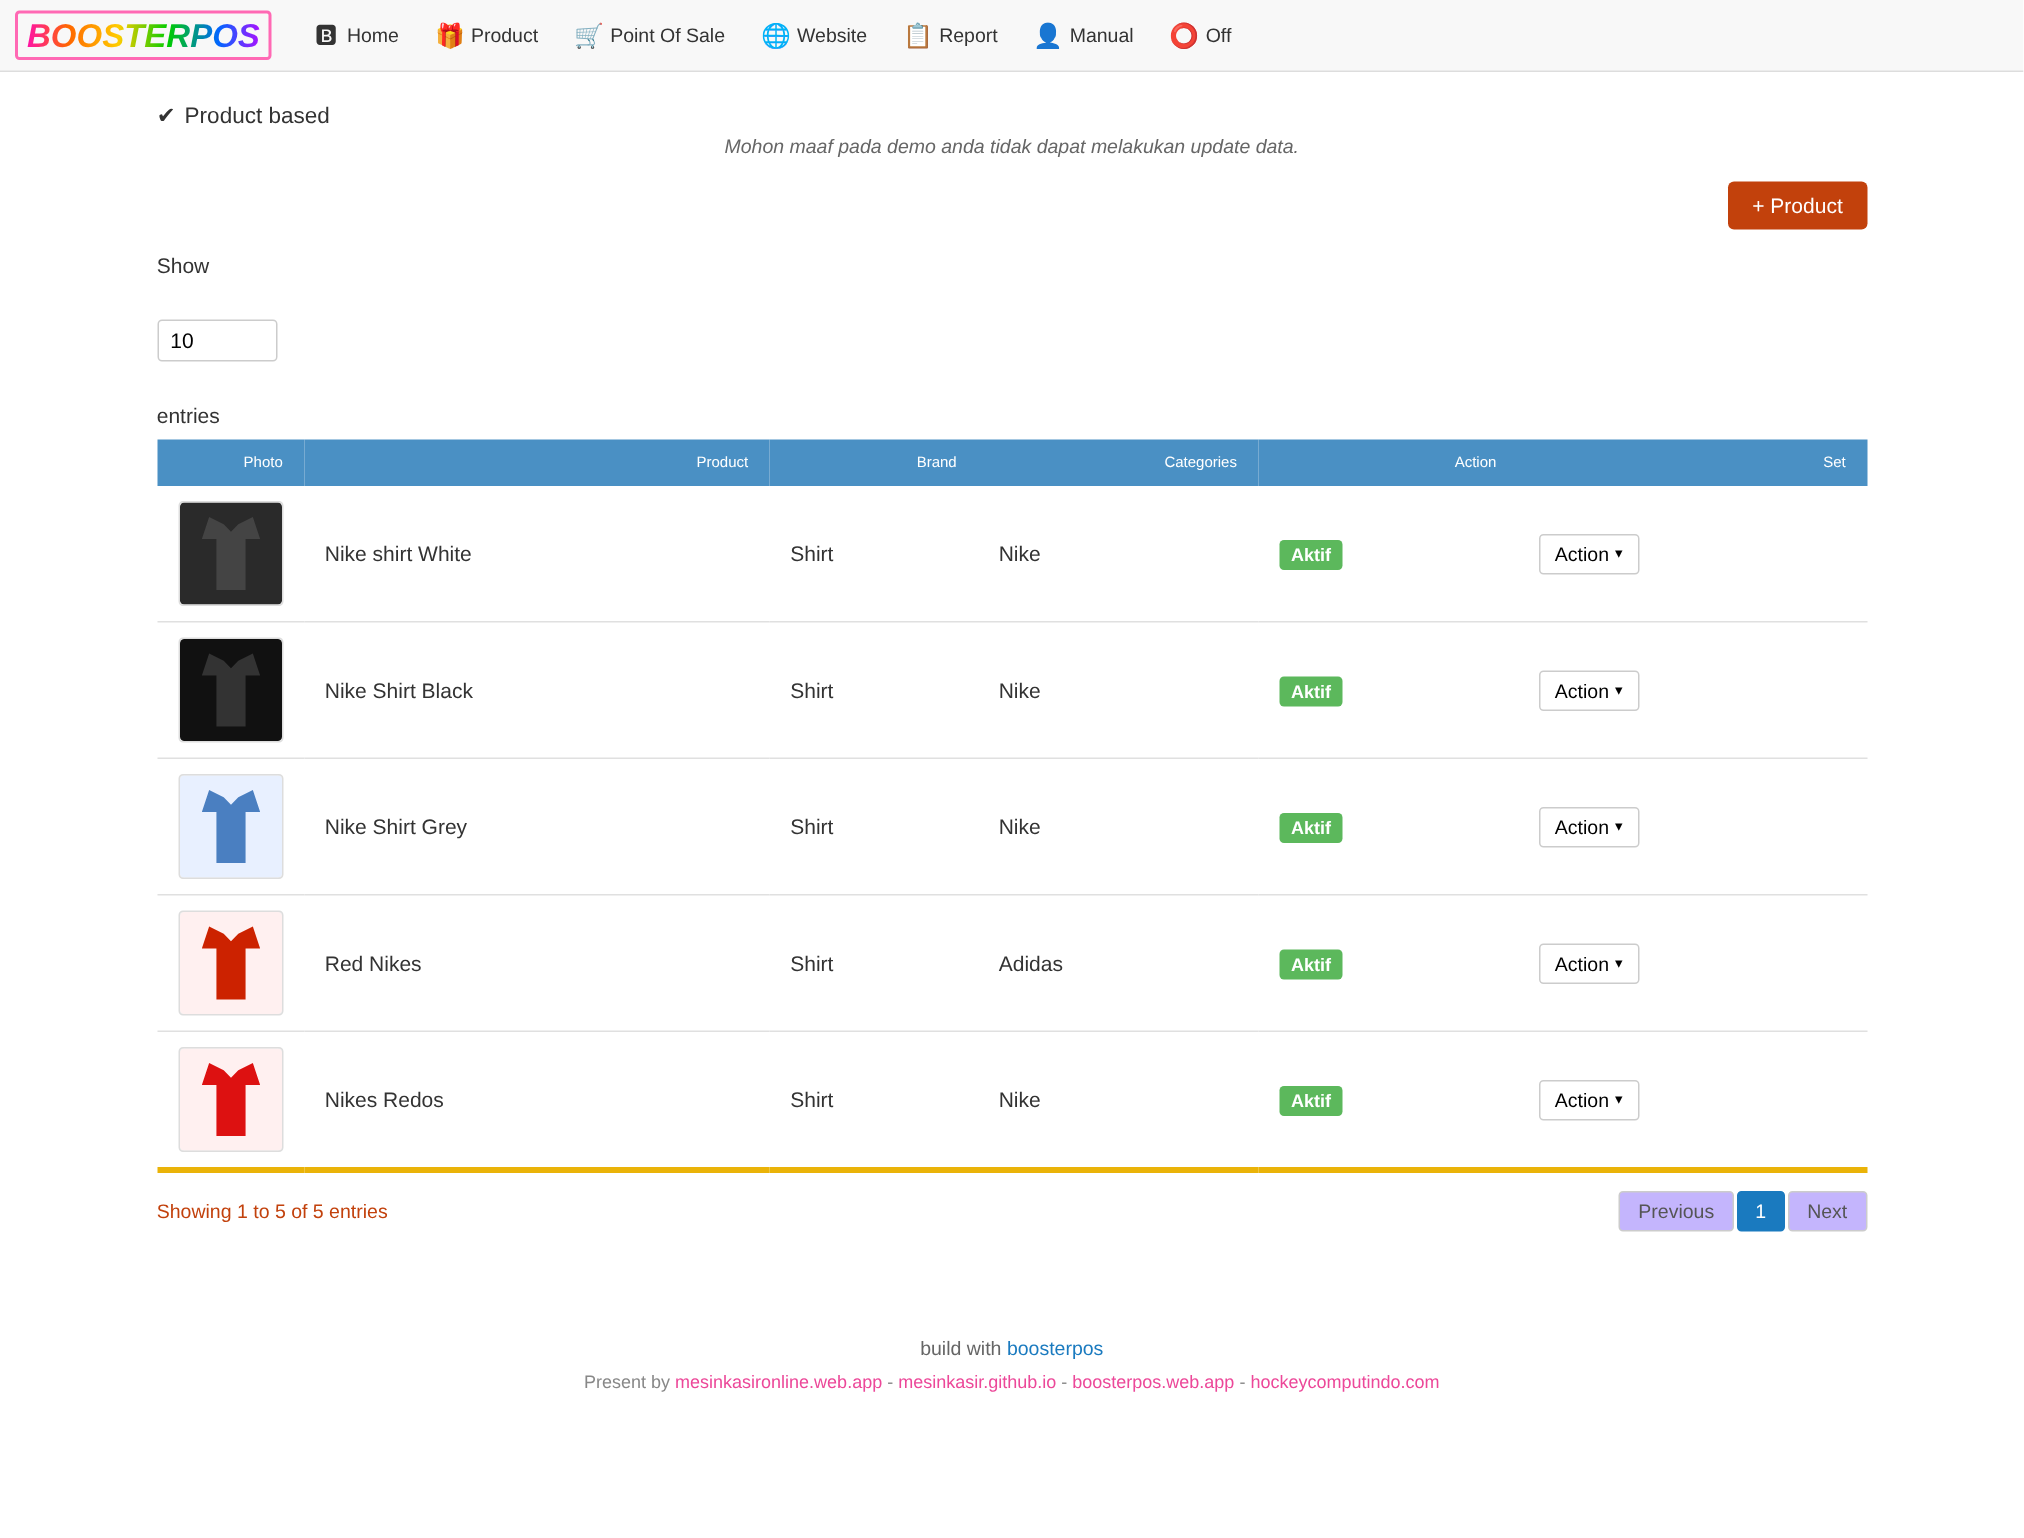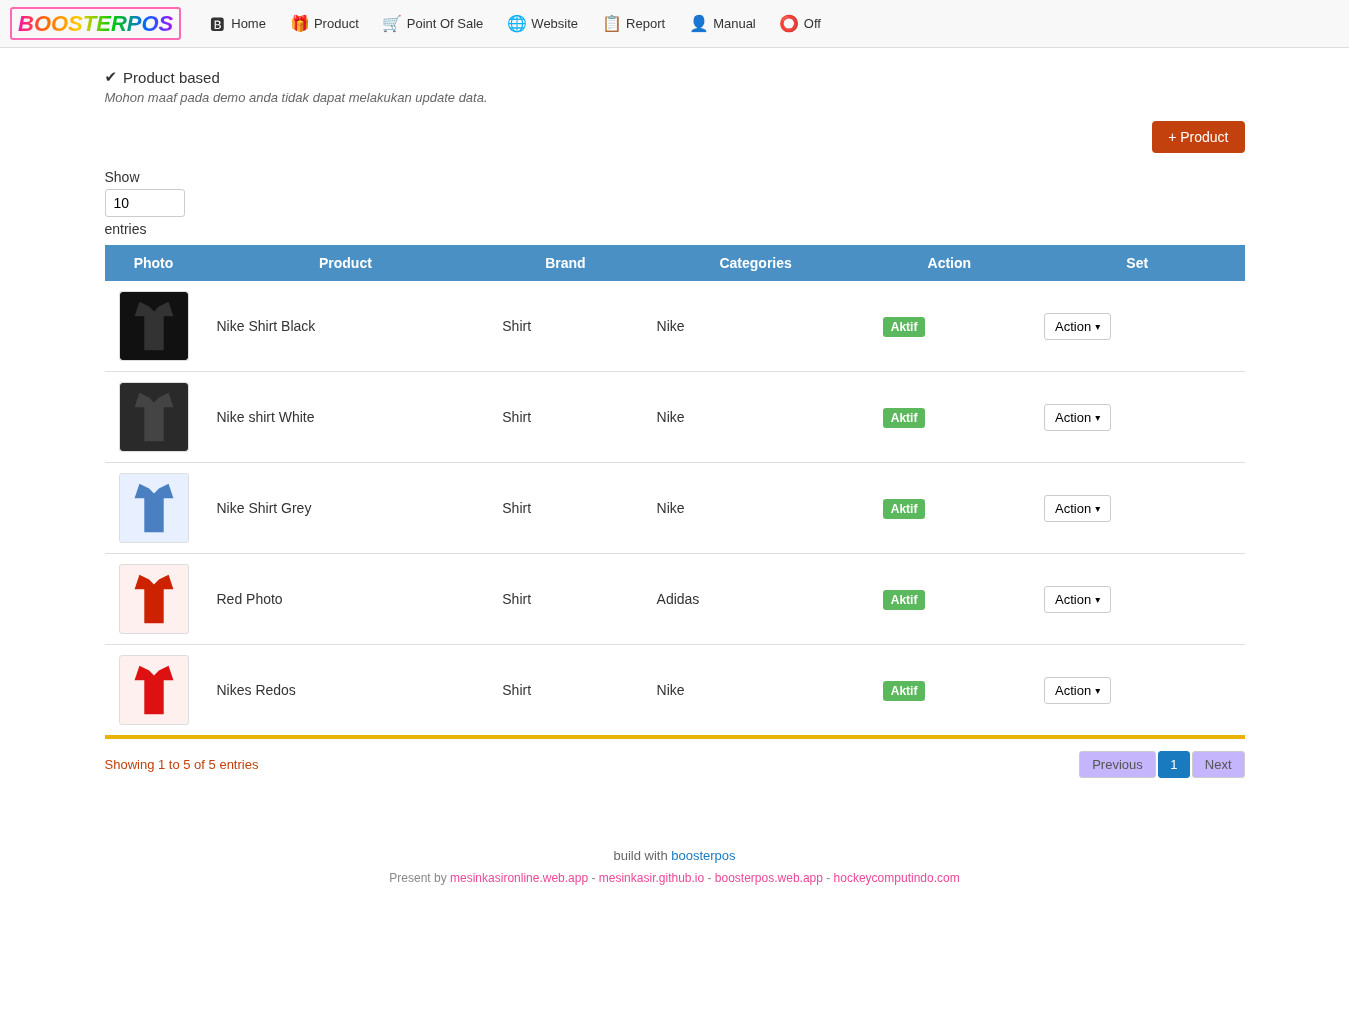--- a/index.html
+++ b/index.html
@@ -69,20 +69,21 @@
       align-items: center;
       gap: 6px;
       font-size: 15px;
       font-weight: 500;
     }
     .page-subtitle {
       font-style: italic;
       color: #666;
       font-size: 13px;
       margin-top: 4px;
+      text-align: center;
     }
 
     .toolbar {
       display: flex;
       justify-content: flex-end;
       margin-bottom: 16px;
     }
     .btn-product {
       background: #c2410c;
       color: #fff;
@@ -98,20 +99,21 @@
 
     .table-controls {
       display: flex;
       justify-content: space-between;
       align-items: flex-start;
       margin-bottom: 8px;
     }
     .show-section {
       display: flex;
       flex-direction: column;
+      gap: 24px;
     }
     .show-label { font-size: 14px; margin-bottom: 4px; }
     .show-input {
       width: 80px;
       padding: 5px 8px;
       border: 1px solid #ccc;
       border-radius: 3px;
       font-size: 14px;
     }
     .entries-label { font-size: 14px; margin-top: 4px; }
@@ -134,23 +136,23 @@
       width: 100%;
       border-collapse: collapse;
       margin-bottom: 12px;
     }
     .data-table thead tr {
       background: #4a90c4;
       color: #fff;
     }
     .data-table thead th {
       padding: 10px 14px;
-      text-align: center;
-      font-size: 14px;
-      font-weight: 700;
+      text-align: right;
+      font-size: 10px;
+      font-weight: 400;
     }
     .data-table tbody tr {
       border-bottom: 1px solid #e0e0e0;
     }
     .data-table tbody tr:last-child {
       border-bottom: 4px solid #eab308;
     }
     .data-table tbody td {
       padding: 10px 14px;
       vertical-align: middle;
@@ -314,48 +316,48 @@
           <th>Product</th>
           <th>Brand</th>
           <th>Categories</th>
           <th>Action</th>
           <th>Set</th>
         </tr>
     </thead>
     <tbody>
 
     <tr>
+          <td class="photo-cell">
+            <div class="product-photo">
+              <svg width="70" height="70" viewBox="0 0 70 70" xmlns="http://www.w3.org/2000/svg">
+    <rect width="70" height="70" fill="#2a2a2a" rx="3"></rect>
+    <polygon points="20,10 15,25 25,25 25,60 45,60 45,25 55,25 50,10 40,15 35,20 30,15" fill="#444"></polygon>
+    <polygon points="20,10 30,15 35,20 30,15 20,10" fill="#666"></polygon>
+    <polygon points="50,10 40,15 35,20 40,15 50,10" fill="#666"></polygon>
+  </svg>
+            </div>
+          </td>
+          <td>Nike shirt White</td>
+          <td>Shirt</td>
+          <td>Nike</td>
+          <td><span class="status-badge">Aktif</span></td>
+          <td><button class="btn-action">Action <span class="caret">▾</span></button></td>
+        </tr>
+        <tr>
           <td class="photo-cell">
             <div class="product-photo">
               <svg width="70" height="70" viewBox="0 0 70 70" xmlns="http://www.w3.org/2000/svg">
     <rect width="70" height="70" fill="#111" rx="3"></rect>
     <polygon points="20,10 15,25 25,25 25,60 45,60 45,25 55,25 50,10 40,15 35,20 30,15" fill="#333"></polygon>
     <polygon points="20,10 30,15 35,20 30,15 20,10" fill="#555"></polygon>
     <polygon points="50,10 40,15 35,20 40,15 50,10" fill="#555"></polygon>
   </svg>
             </div>
           </td>
           <td>Nike Shirt Black</td>
-          <td>Shirt</td>
-          <td>Nike</td>
-          <td><span class="status-badge">Aktif</span></td>
-          <td><button class="btn-action">Action <span class="caret">▾</span></button></td>
-        </tr>
-        <tr>
-          <td class="photo-cell">
-            <div class="product-photo">
-              <svg width="70" height="70" viewBox="0 0 70 70" xmlns="http://www.w3.org/2000/svg">
-    <rect width="70" height="70" fill="#2a2a2a" rx="3"></rect>
-    <polygon points="20,10 15,25 25,25 25,60 45,60 45,25 55,25 50,10 40,15 35,20 30,15" fill="#444"></polygon>
-    <polygon points="20,10 30,15 35,20 30,15 20,10" fill="#666"></polygon>
-    <polygon points="50,10 40,15 35,20 40,15 50,10" fill="#666"></polygon>
-  </svg>
-            </div>
-          </td>
-          <td>Nike shirt White</td>
           <td>Shirt</td>
           <td>Nike</td>
           <td><span class="status-badge">Aktif</span></td>
           <td><button class="btn-action">Action <span class="caret">▾</span></button></td>
         </tr>
         <tr>
           <td class="photo-cell">
             <div class="product-photo">
               <svg width="70" height="70" viewBox="0 0 70 70" xmlns="http://www.w3.org/2000/svg">
     <rect width="70" height="70" fill="#e8f0ff" rx="3"></rect>
@@ -375,21 +377,21 @@
           <td class="photo-cell">
             <div class="product-photo">
               <svg width="70" height="70" viewBox="0 0 70 70" xmlns="http://www.w3.org/2000/svg">
     <rect width="70" height="70" fill="#fff0f0" rx="3"></rect>
     <polygon points="20,10 15,25 25,25 25,60 45,60 45,25 55,25 50,10 40,15 35,20 30,15" fill="#cc2200"></polygon>
     <polygon points="20,10 30,15 35,20 30,15 20,10" fill="#ff4400"></polygon>
     <polygon points="50,10 40,15 35,20 40,15 50,10" fill="#ff4400"></polygon>
   </svg>
             </div>
           </td>
-          <td>Red Photo</td>
+          <td>Red Nikes</td>
           <td>Shirt</td>
           <td>Adidas</td>
           <td><span class="status-badge">Aktif</span></td>
           <td><button class="btn-action">Action <span class="caret">▾</span></button></td>
         </tr>
         <tr>
           <td class="photo-cell">
             <div class="product-photo">
               <svg width="70" height="70" viewBox="0 0 70 70" xmlns="http://www.w3.org/2000/svg">
     <rect width="70" height="70" fill="#fff0f0" rx="3"></rect>

